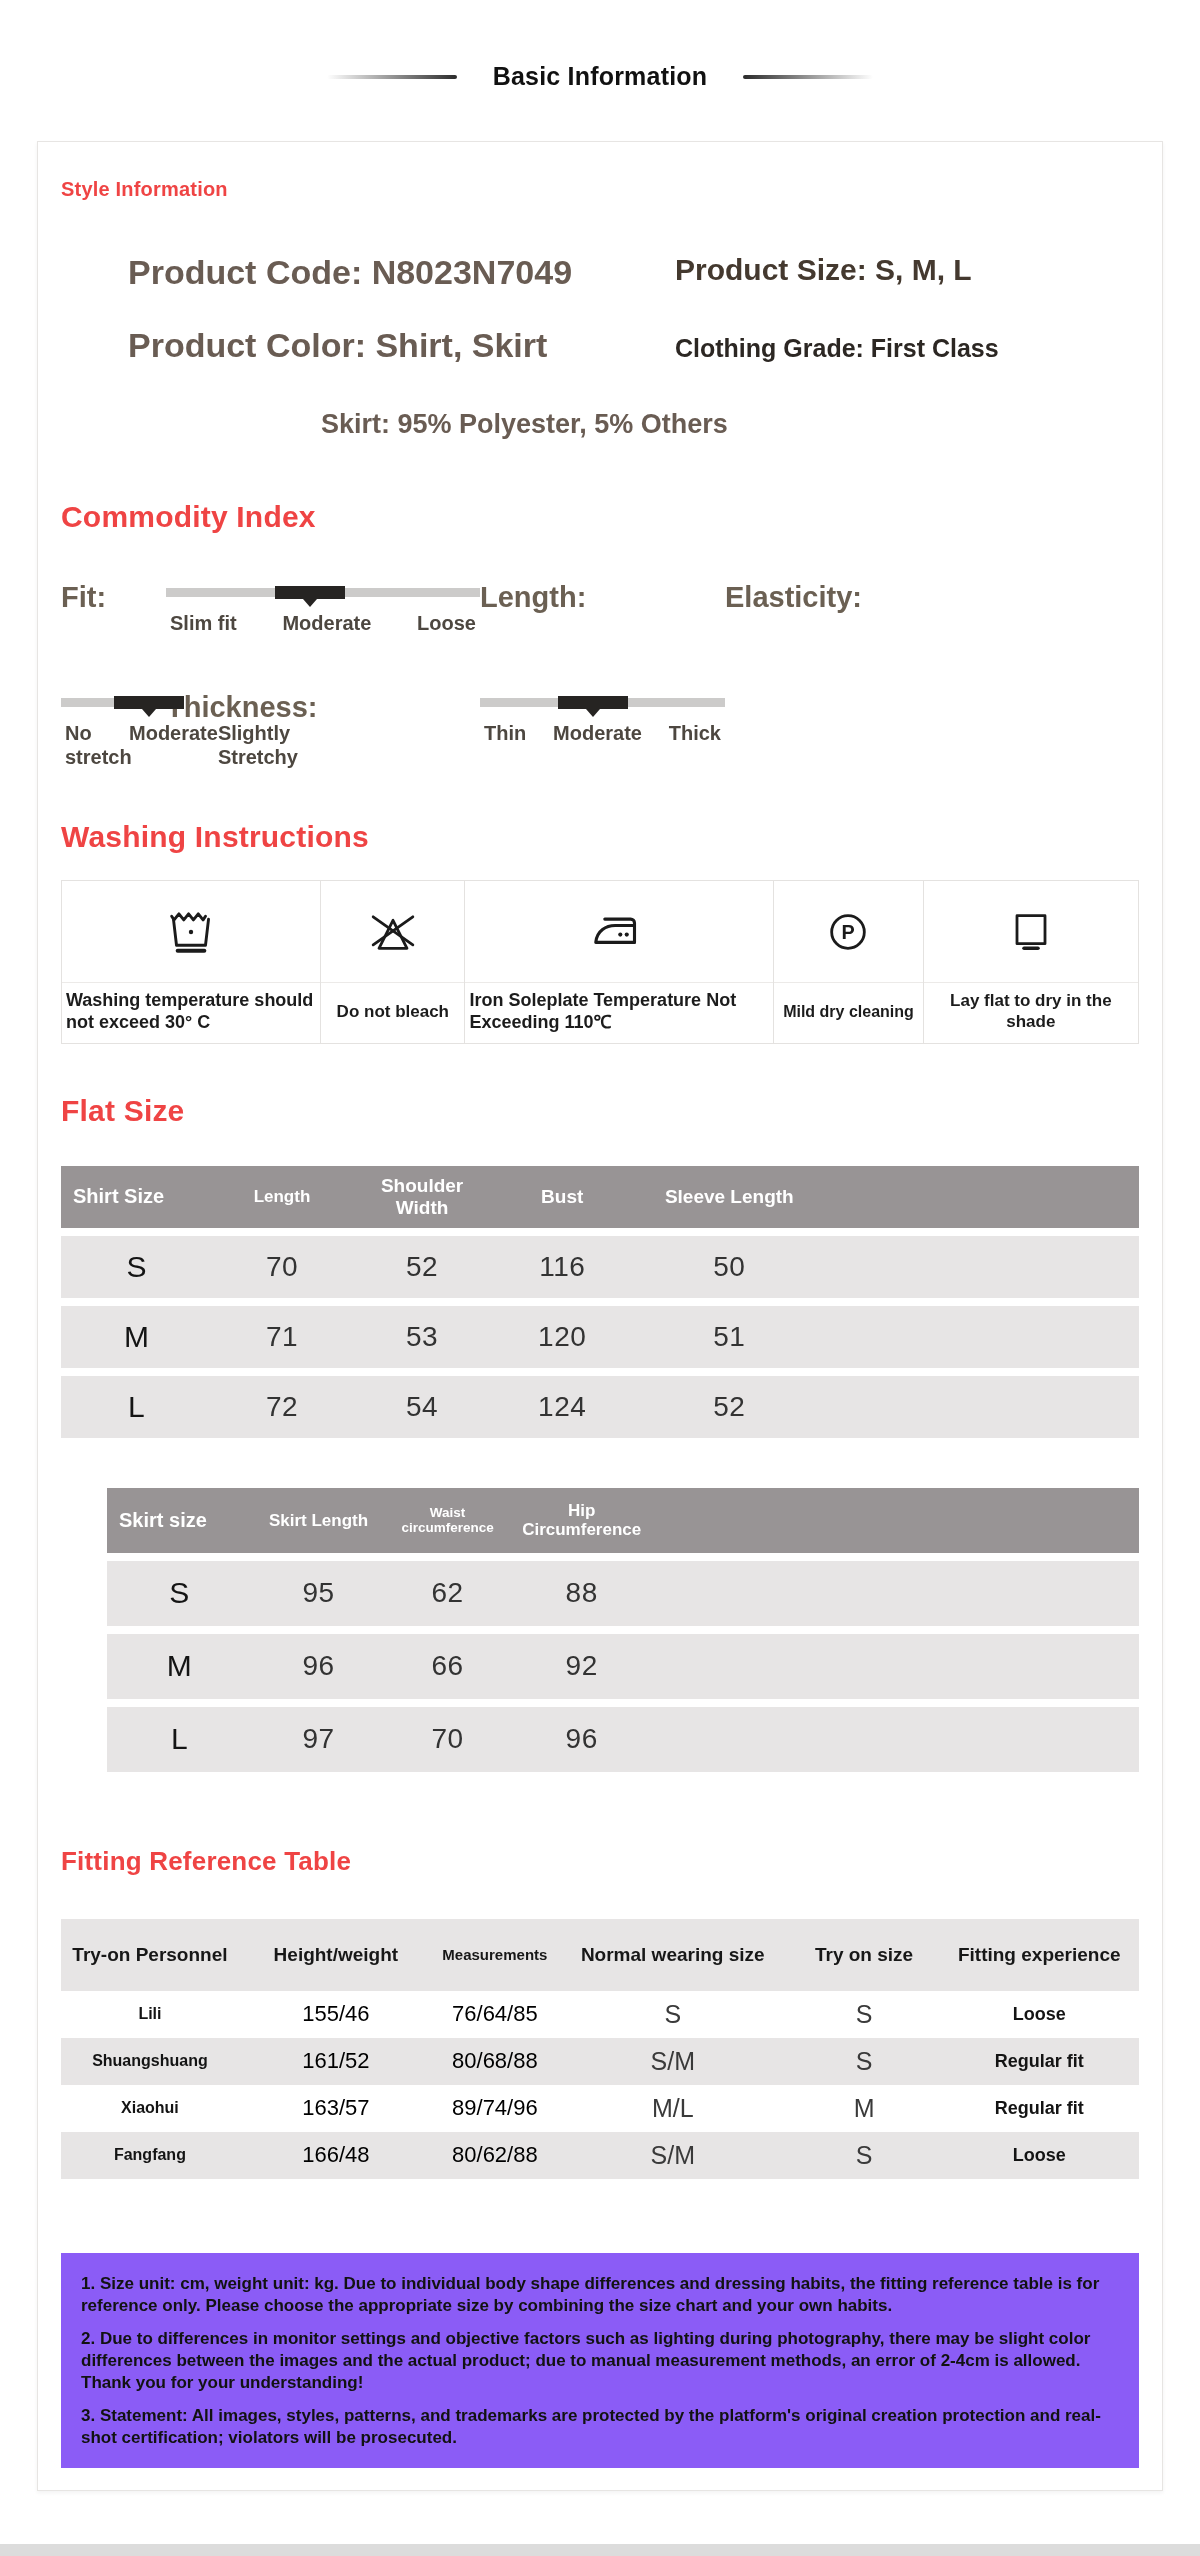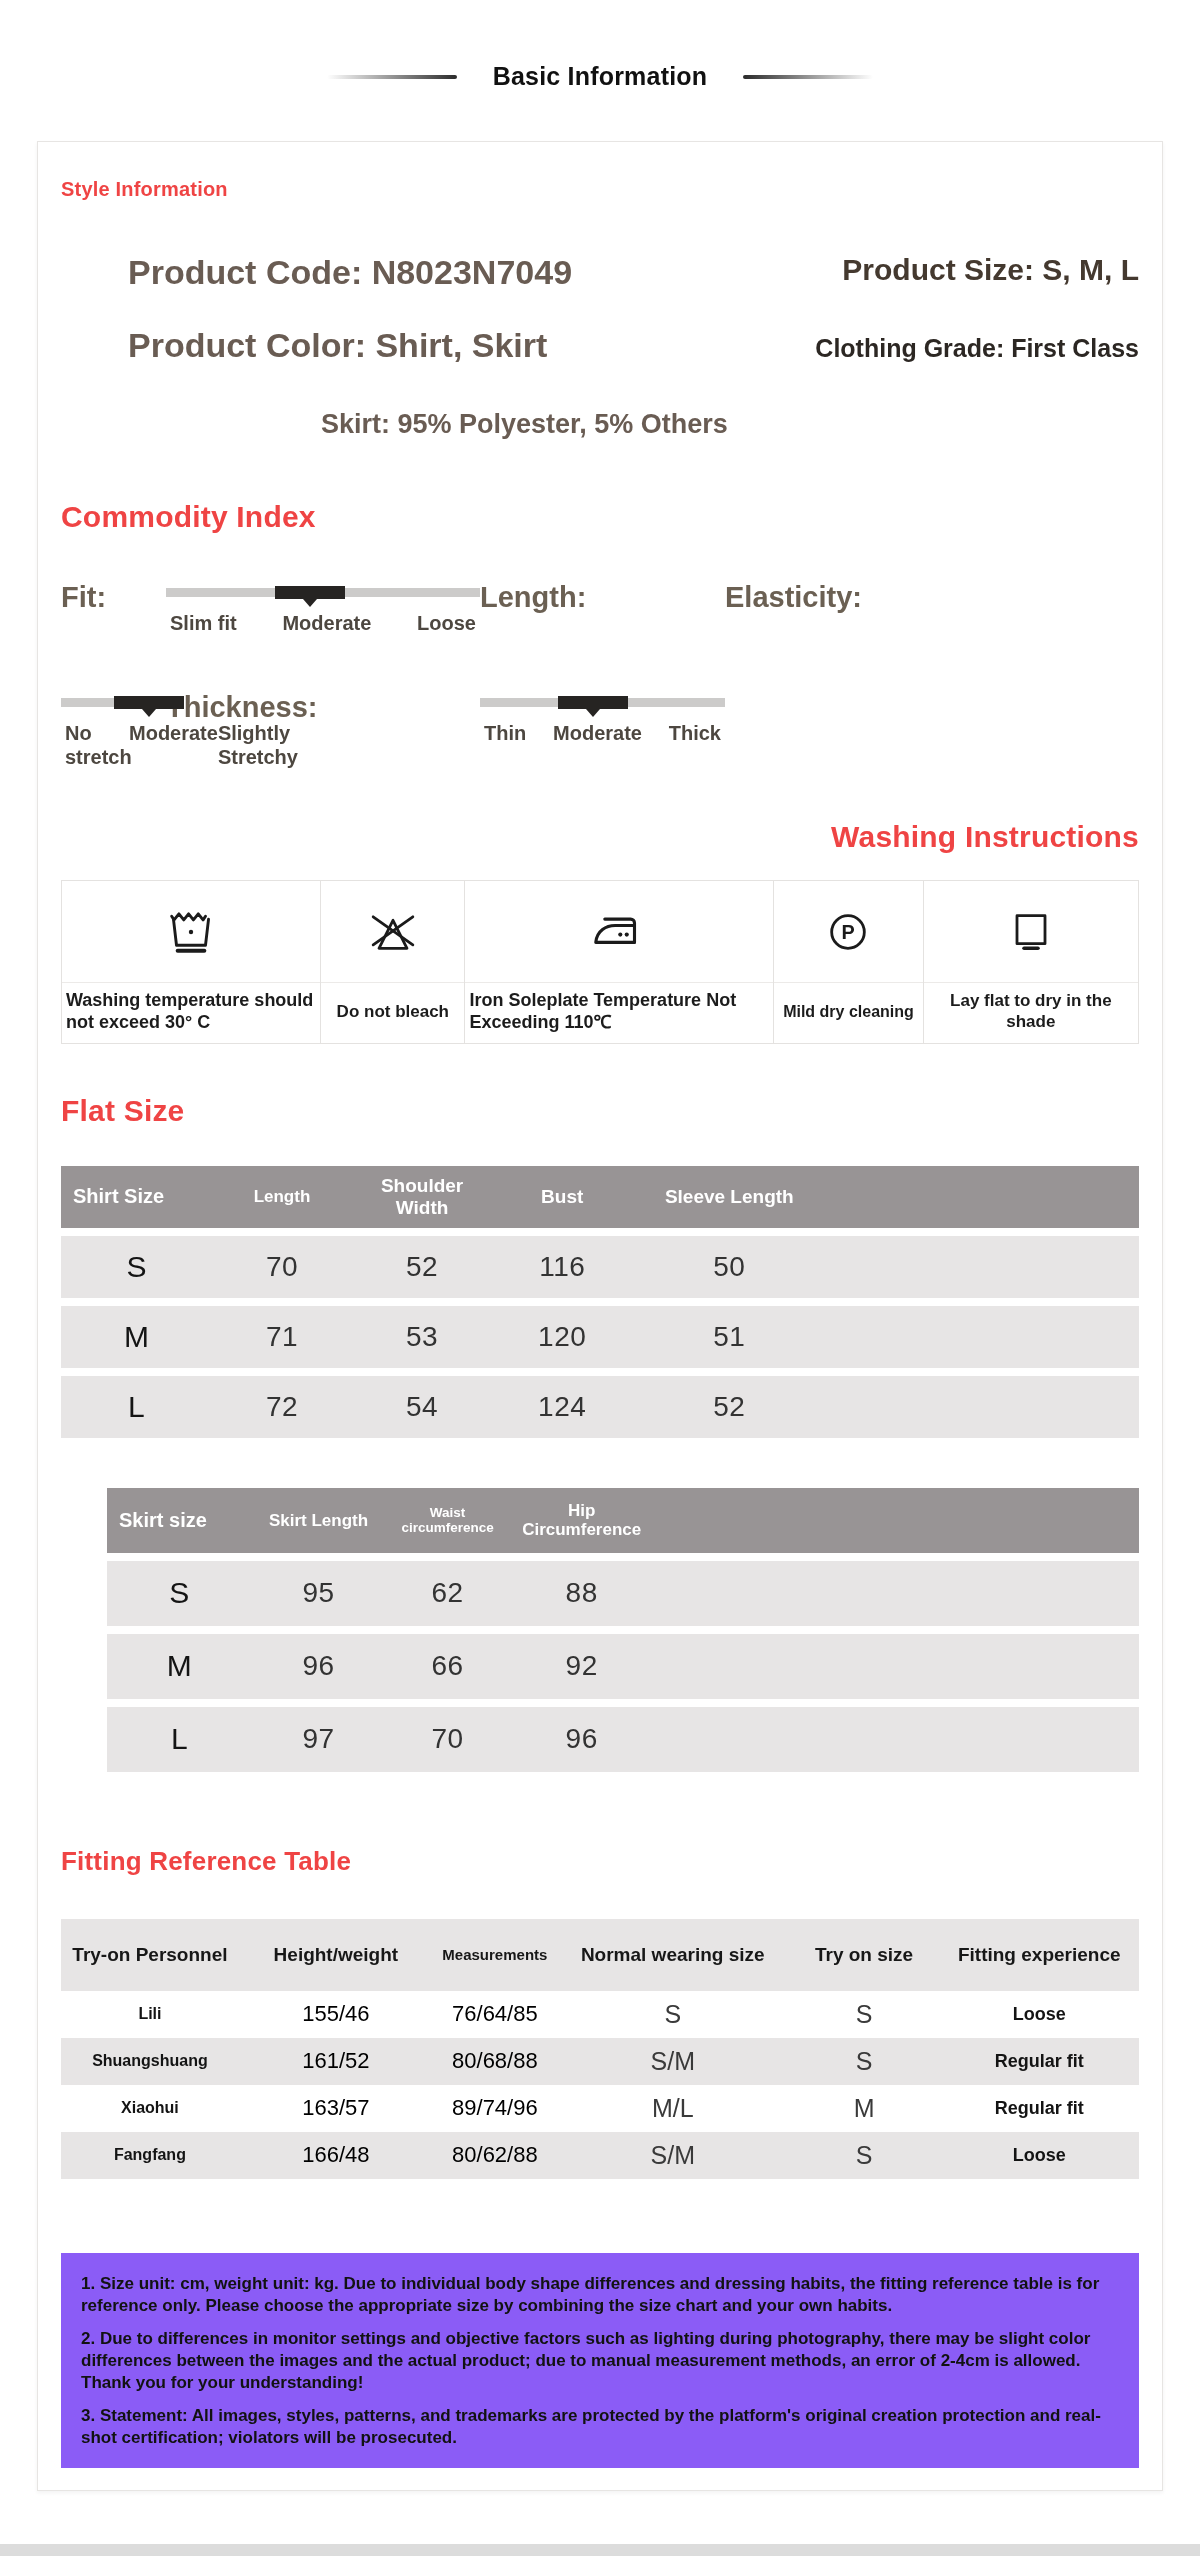--- a/index.html
+++ b/index.html
@@ -22,21 +22,21 @@
     margin:0 37px; background:#fff; border:1px solid #e7e5e3;
     box-shadow:0 2px 4px rgba(0,0,0,.05);
     padding:36px 23px 22px 23px;
   }
 
   .sec-heading { font-size:30px; font-weight:700; color:#ef4444; letter-spacing:0.2px; }
   .sec-heading.small { font-size:20px; }
 
   
   .style-rows { margin-top:52px; }
-  .style-row { display:flex; margin-left:67px;justify-content:space-between; }
+  .style-row { display:flex; margin-left:67px; }
   .style-row + .style-row { margin-top:34px; }
   .style-cell-left { width:547px; }
   .field-big   { font-size:34px; font-weight:700; color:#695c53; }
   .field-size  { font-size:30px; font-weight:700; color:#44392f; }
   .field-grade { font-size:25px; font-weight:700; color:#2c2723; margin-top:8px; }
   .fabric { margin-top:44px; }
   .fabric-l1 { margin-left:72px; font-size:30px; font-weight:700; color:#695c53; }
   .fabric-l2 { margin-left:260px; margin-top:12px; font-size:27px; font-weight:700; color:#695c53; }
 
   
@@ -58,21 +58,21 @@
     content:""; position:absolute; left:50%; top:13px; transform:translateX(-50%);
     border-left:7px solid transparent; border-right:7px solid transparent; border-top:8px solid #262422;
   }
   .ci-opts { display:flex; justify-content:space-between; margin-top:14px; padding:0 4px; }
   .ci-opts span { font-size:20px; font-weight:700; color:#4d4740; line-height:1.2; }
   .ci-opts span.small { font-size:13px; letter-spacing:0.5px; padding-top:4px; }
   .ci-item-elastic .ci-opts span:first-child { max-width:64px; }
   .ci-item-elastic .ci-opts span:last-child  { max-width:84px; }
 
   
-  .wash-heading { margin-top:36px;text-align:right; }
+  .wash-heading { margin-top:36px; }
   .wash-table {
     margin-top:26px; display:grid;
     grid-template-columns:24% 13.4% 28.7% 13.9% 20%;
     border:1px solid #e4e2e0; background:#fff;
   }
   .wash-cell { border-left:1px solid #e4e2e0; display:flex; flex-direction:column; }
   .wash-cell:first-child { border-left:none; }
   .wash-icon { height:102px; display:flex; align-items:center; justify-content:center; border-bottom:1px solid #eceae8; }
   .wash-label { flex:1; padding:7px 6px 9px 6px; font-size:18px; font-weight:700; color:#1c1c1c; line-height:1.22; display:flex; align-items:center; }
   .wash-label.center { justify-content:center; text-align:center; font-size:17px; }

